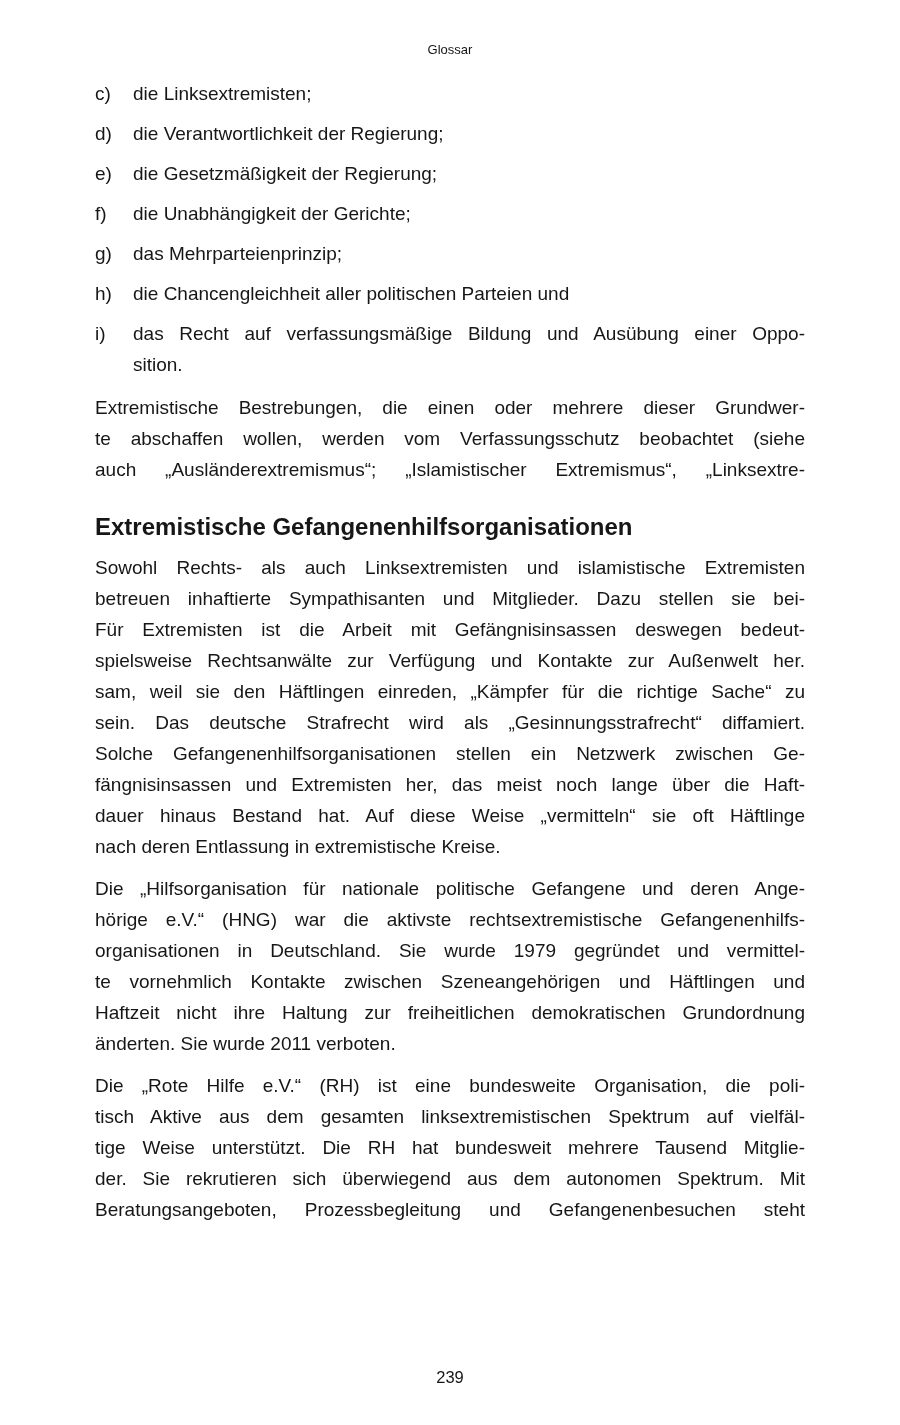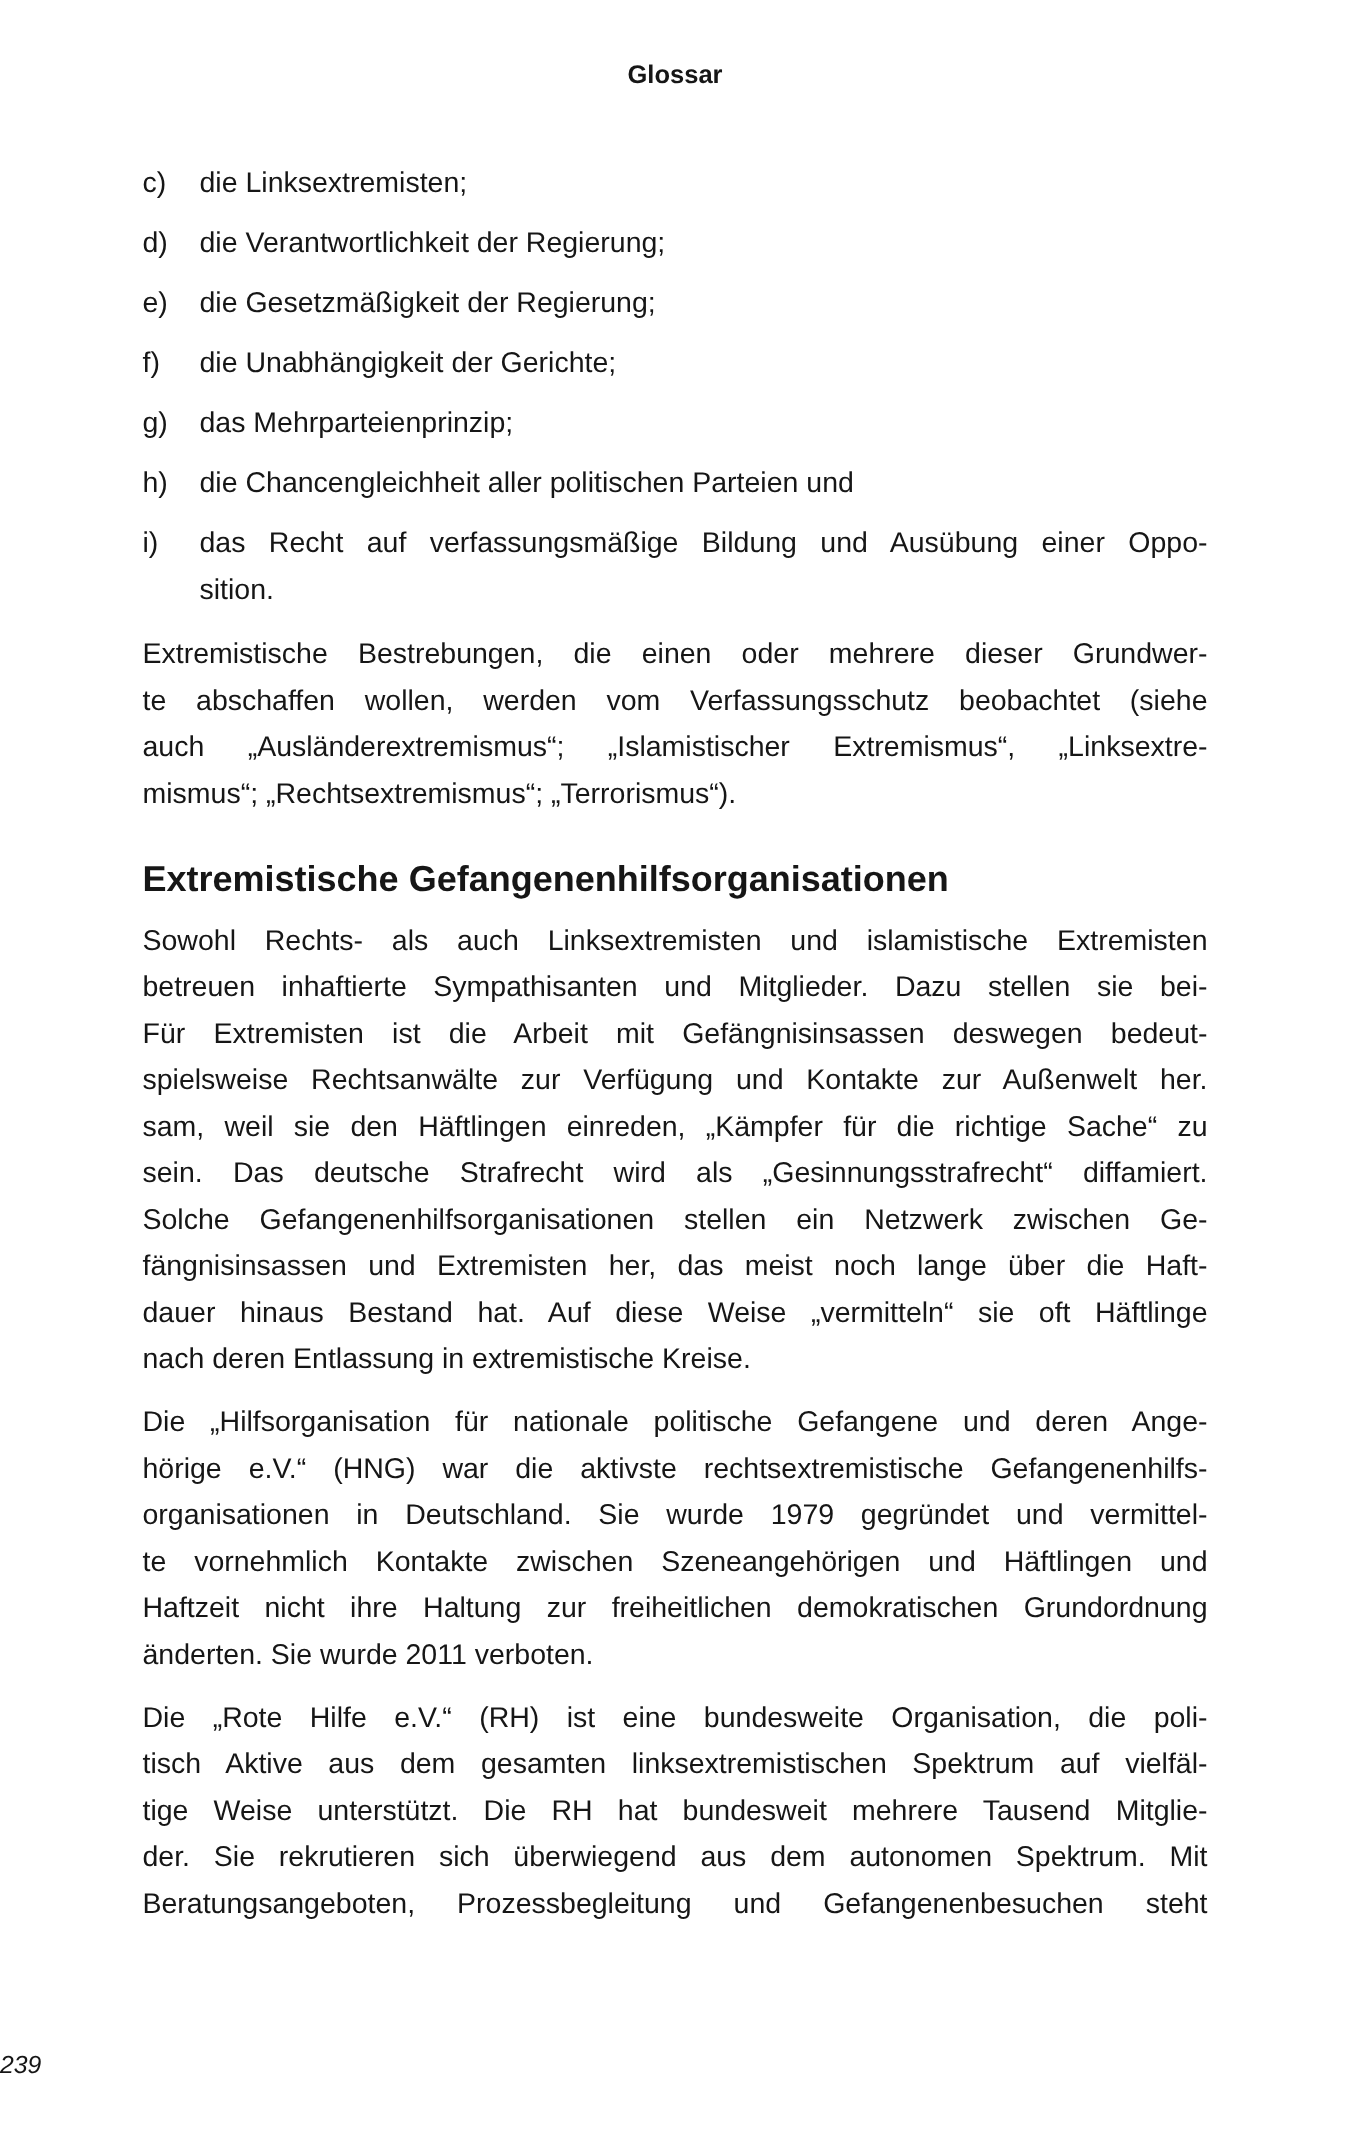--- a/index.html
+++ b/index.html
@@ -15,24 +15,23 @@
   }
   .page {
     box-sizing: border-box;
     position: relative;
     width: 900px;
     height: 1425px;
     padding: 40px 95px 0 95px;
   }
   .running-header {
     text-align: center;
-    font-size: 17px;
+    font-size: 13px;
     line-height: 20px;
-    margin-bottom: 47px;
-    font-weight: bold;
+    margin-bottom: 18px;
   }
   .content {
     width: 710px;
     font-size: 19px;
     line-height: 31px;
   }
   .glossary-list {
     list-style: none;
     margin: 0 0 12px 0;
     padding: 0;
@@ -62,22 +61,22 @@
     font-size: 24px;
     font-weight: bold;
     line-height: 31px;
     margin: 26px 0 10px 0;
   }
   .page-footer {
     position: absolute;
     bottom: 38px;
     left: 0;
     width: 100%;
+    text-align: center;
     font-size: 16.5px;
-    font-style: italic;
   }
 </style>
 </head>
 <body>
 
 <div class="page">
 
   <div class="running-header">Glossar</div>
 
   <div class="content">
@@ -125,21 +124,20 @@
             <div class="line">das Recht auf verfassungsmäßige Bildung und Ausübung einer Oppo-</div>
             <div class="line last">sition.</div>
           </div>
       </li>
     </ol>
 
     <div class="paragraph">
         <div class="line">Extremistische Bestrebungen, die einen oder mehrere dieser Grundwer-</div>
         <div class="line">te abschaffen wollen, werden vom Verfassungsschutz beobachtet (siehe</div>
         <div class="line">auch „Ausländerextremismus“; „Islamistischer Extremismus“, „Linksextre-</div>
-        <div class="line last">mismus“; „Rechtsextremismus“; „Terrorismus“).</div>
       </div>
 
     <h2 class="section-heading">Extremistische Gefangenenhilfsorganisationen</h2>
 
     <div class="paragraph">
         <div class="line">Sowohl Rechts- als auch Linksextremisten und islamistische Extremisten</div>
         <div class="line">betreuen inhaftierte Sympathisanten und Mitglieder. Dazu stellen sie bei-</div>
         <div class="line">Für Extremisten ist die Arbeit mit Gefängnisinsassen deswegen bedeut-</div>
         <div class="line">spielsweise Rechtsanwälte zur Verfügung und Kontakte zur Außenwelt her.</div>
         <div class="line">sam, weil sie den Häftlingen einreden, „Kämpfer für die richtige Sache“ zu</div>

